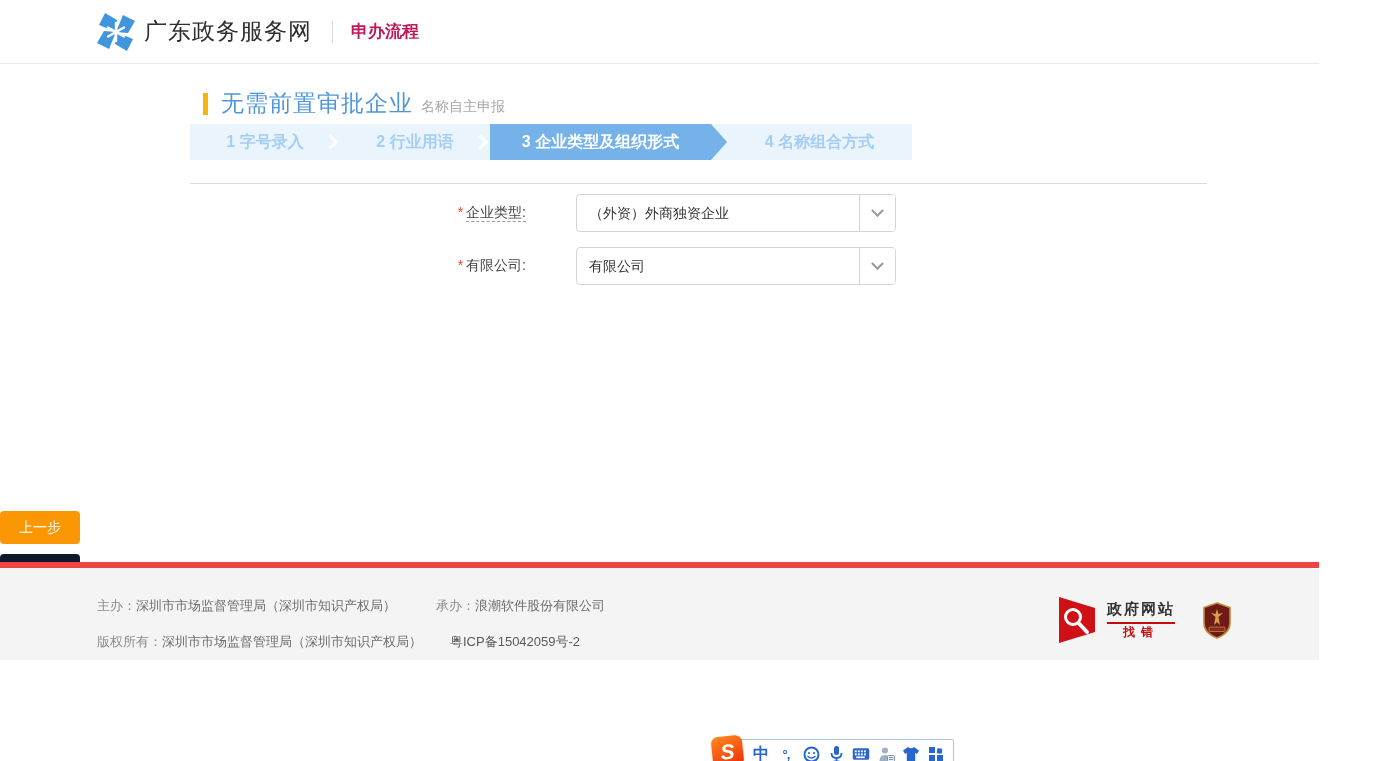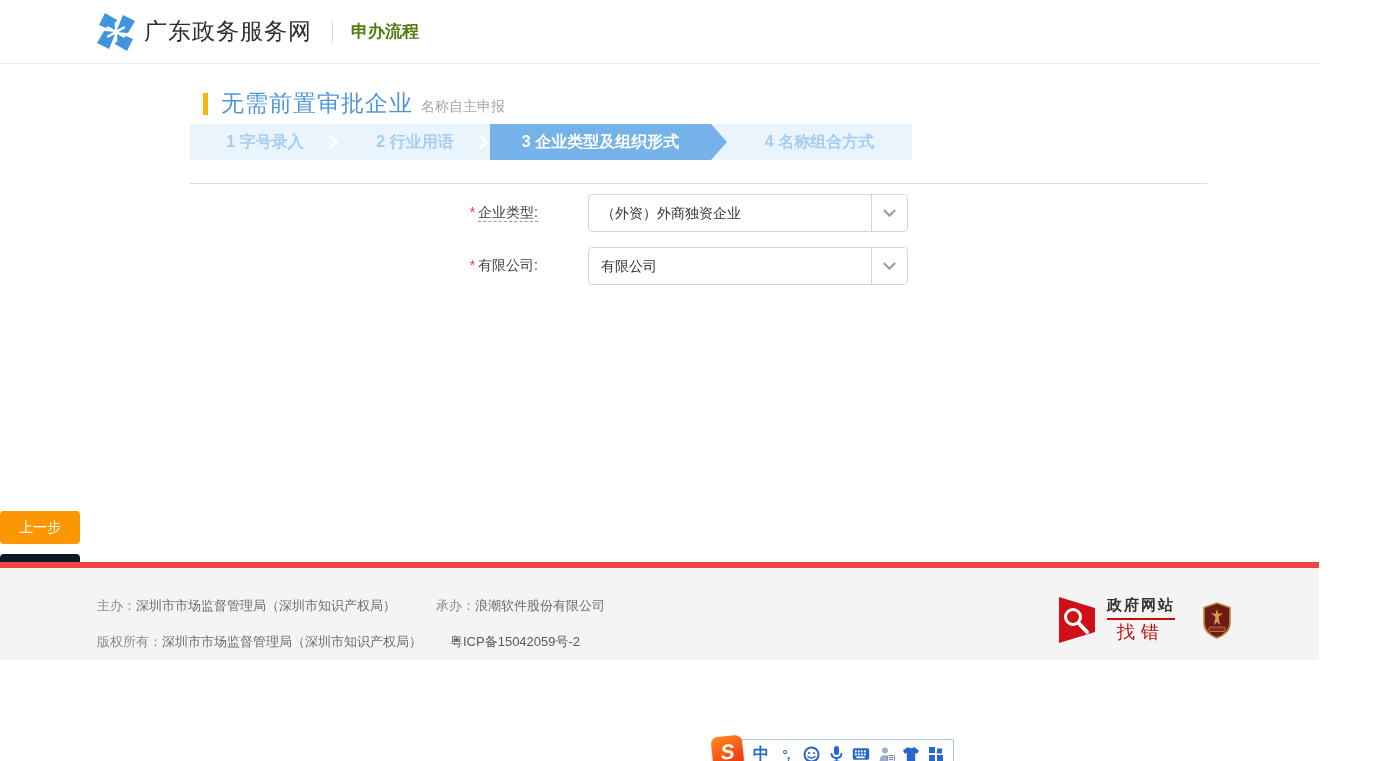--- a/index.html
+++ b/index.html
@@ -6,21 +6,21 @@
   html,body { width:1387px; height:761px; overflow:hidden; background:#fff;
     font-family:"Liberation Sans","DejaVu Sans",sans-serif; }
   .page { position:relative; width:1319px; height:761px; background:#fff; }
 
   
   .header { position:absolute; top:0; left:0; width:100%; height:64px;
     background:#fff; border-bottom:1px solid #ebebeb; display:flex; align-items:center; }
   .logo { margin-left:96px; width:40px; height:40px; display:block; }
   .site-title { margin-left:8px; font-size:23px; color:#2f2f2f; letter-spacing:1px; }
   .header-divider { margin:0 18px 0 20px; width:1px; height:22px; background:#d9d9d9; }
-  .nav-title { font-size:17px; font-weight:bold; color:#4d7c0f; }
+  .nav-title { font-size:17px; font-weight:bold; color:#be185d; }
 
   
   .title-row { position:absolute; top:88px; left:203px; display:flex; align-items:baseline; }
   .title-bar { width:5px; height:22px; background:#f5b50a; margin-right:13px; align-self:center; }
   .page-title { font-size:23px; color:#4e96d9; letter-spacing:1px; }
   .page-subtitle { font-size:14px; color:#a6a6a6; margin-left:8px; }
 
   
   .steps { position:absolute; top:124px; left:190px; width:722px; height:36px;
     background:#e9f4fd; display:flex; }
@@ -33,21 +33,21 @@
     clip-path:polygon(0 0, calc(100% - 16px) 0, 100% 50%, calc(100% - 16px) 100%, 0 100%);
     padding-right:16px; }
   .sep { position:absolute; right:4px; top:50%; width:11px; height:11px;
     border-top:3px solid #fff; border-right:3px solid #fff;
     transform:translateY(-50%) rotate(45deg); }
 
   
   .content-divider { position:absolute; top:183px; left:190px; width:1017px; height:1px; background:#dadada; }
 
   
-  .form-row { position:absolute; left:448px; display:flex; align-items:center; }
+  .form-row { position:absolute; left:436px; display:flex; align-items:center; }
   .form-row-1 { top:194px; }
   .form-row-2 { top:247px; }
   .field-label { width:90px; text-align:right; font-size:14px; color:#444; margin-right:10px; white-space:nowrap; }
   .req { color:#f04134; margin-right:3px; font-size:14px; }
   .label-dashed { border-bottom:1px dashed #9a9a9a; padding-bottom:1px; }
   .select-box { width:320px; height:38px; border:1px solid #d5d5d5; border-radius:4px;
     background:#fff; display:flex; overflow:hidden;margin-left:40px; }
   .select-value { flex:1; padding-left:12px; font-size:14px; color:#333; line-height:36px;
     white-space:nowrap; overflow:hidden; }
   .select-btn { width:36px; border-left:1px solid #d5d5d5; display:flex;
@@ -72,21 +72,21 @@
   .f-label { color:#8b8b8b; }
   .f-value { color:#6e6e6e; }
   .f-gap { display:inline-block; width:40px; }
   .f-icp { color:#5a5a5a; margin-left:28px; }
 
   .footer-badges { position:absolute; top:28px; right:88px; display:flex; align-items:center; }
   .find-error { display:flex; align-items:center; cursor:pointer; }
   .fe-text { margin-left:8px; text-align:center; }
   .fe-line1 { font-size:15px; font-weight:bold; color:#333; letter-spacing:2px;
     border-bottom:2px solid #c30d0d; padding-bottom:3px; }
-  .fe-line2 { font-size:18px; font-weight:normal; color:#c30d0d; letter-spacing:6px; margin-top:0; }
+  .fe-line2 { font-size:12px; font-weight:bold; color:#c30d0d; letter-spacing:6px; margin-top:0; }
   .police-badge { margin-left:28px; cursor:pointer; }
 
   
   .ime { position:absolute; top:736px; left:712px; display:flex; align-items:flex-start; }
   .ime-logo { width:31px; height:31px; border-radius:7px;
     background:linear-gradient(160deg,#ff8a1e 0%,#f1380d 85%);
     color:#fff; font-size:21px; font-weight:bold; font-style:italic;
     display:flex; align-items:center; justify-content:center;
     transform:rotate(-6deg); box-shadow:0 1px 2px rgba(0,0,0,.25); z-index:2; }
   .ime-box { margin-left:-6px; margin-top:3px; height:30px; background:#fff;

